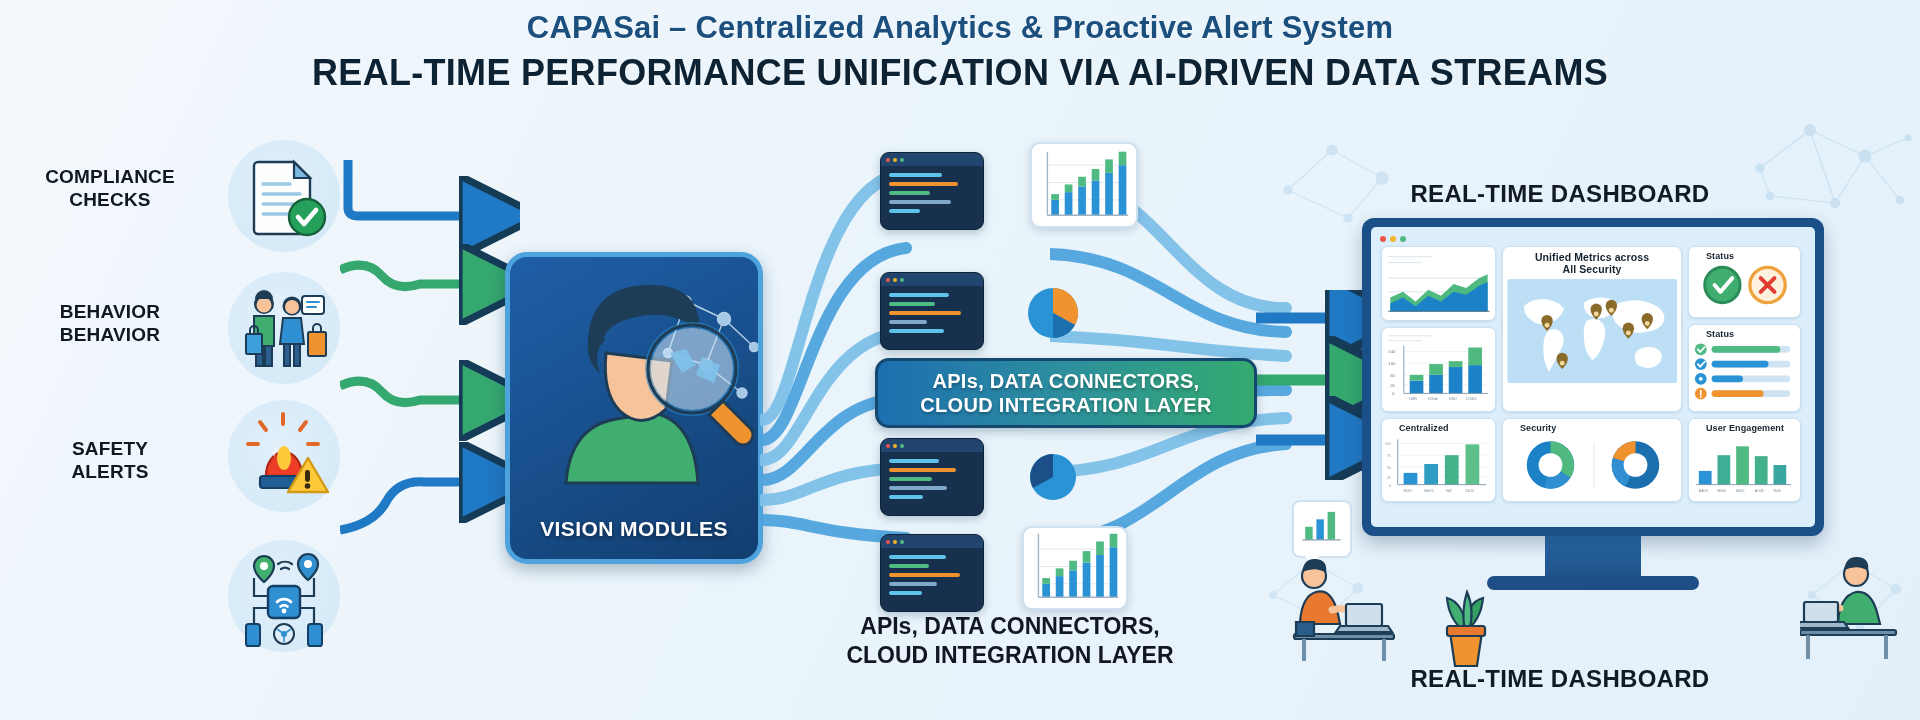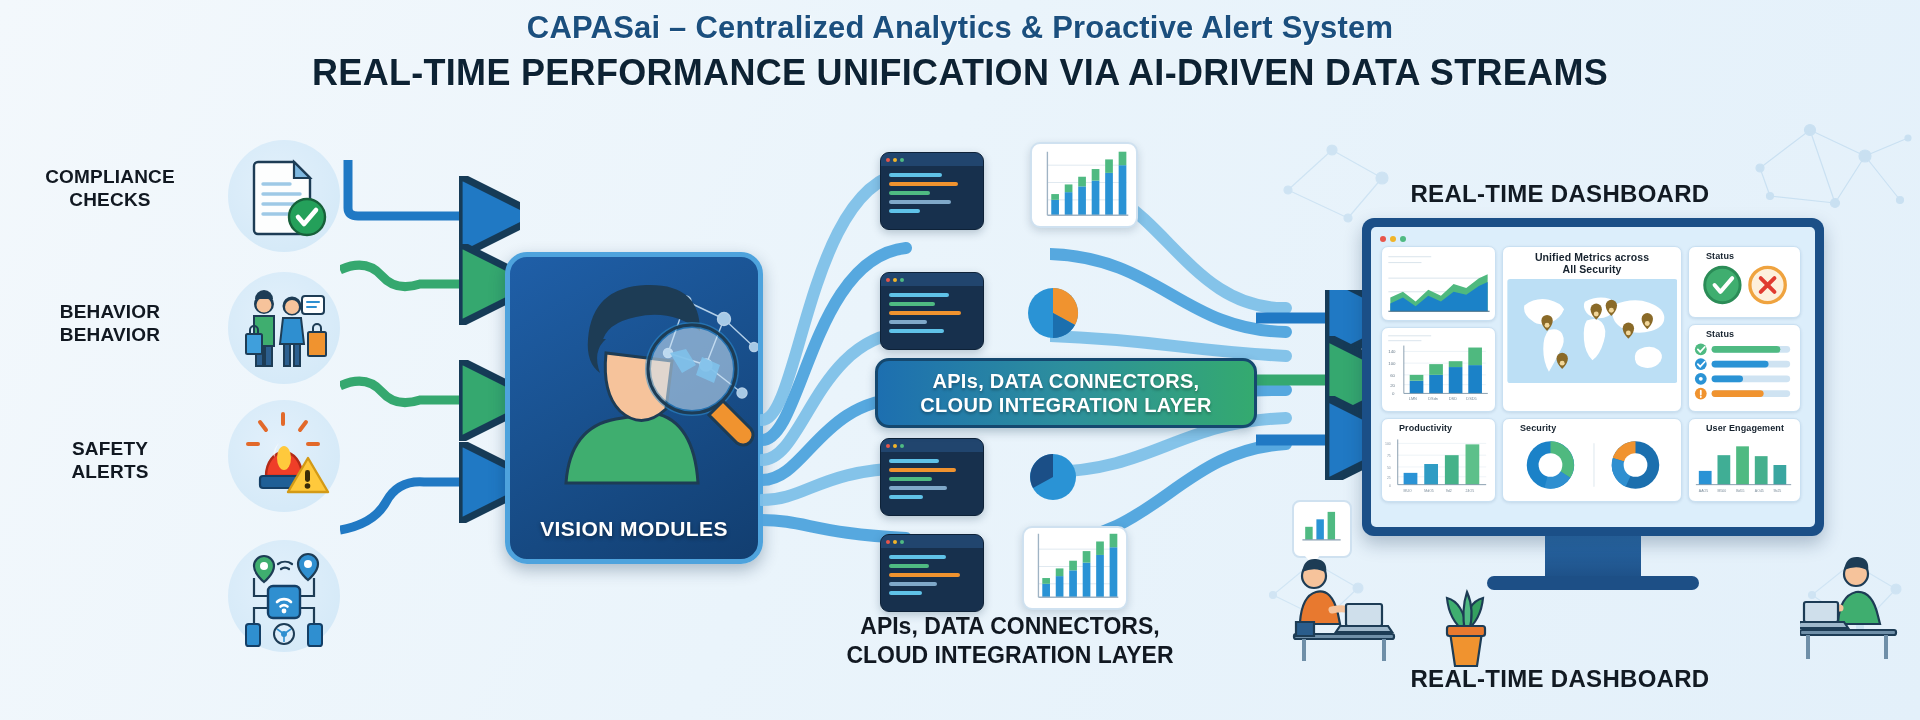--- a/index.html
+++ b/index.html
@@ -660,21 +660,21 @@
           <g>
             <circle cx="12" cy="55" r="6" fill="#f0932f"></circle>
               <path d="M12 52 v4 M12 58 v.6" stroke="#fff" stroke-width="1.8" stroke-linecap="round"></path>
             <rect x="23" y="51.5" width="80" height="7" rx="3.5" fill="#cfe3f2"></rect>
             <rect x="23" y="51.5" width="53" height="7" rx="3.5" fill="#f0932f"></rect>
           </g>
         </svg>
       </div>
 
       <div class="panel" style="left:10px; top:191px; width:115px; height:84px;">
-        <div class="panel-title">Productivity</div>
+        <div class="panel-title">Centralized</div>
         <svg viewBox="0 0 115 64" style="width:100%;height:64px">
           <g font-size="3.6" fill="#8a9aa8" font-family="Liberation Sans, sans-serif">
             <text x="3" y="12">100</text>
               <text x="5" y="24">75</text>
               <text x="5" y="36">50</text>
               <text x="5" y="46">25</text>
               <text x="7" y="54">0</text>
           </g>
           <g stroke="#e6eef4" stroke-width=".7">
             <line x1="16" y1="10" x2="106" y2="10"></line>

